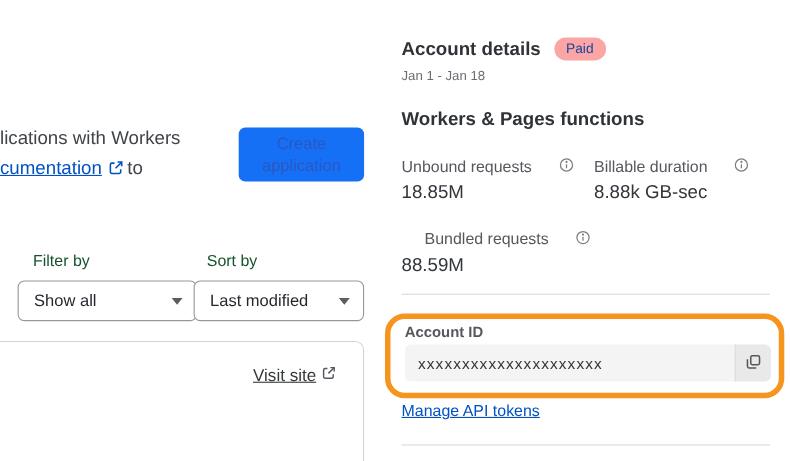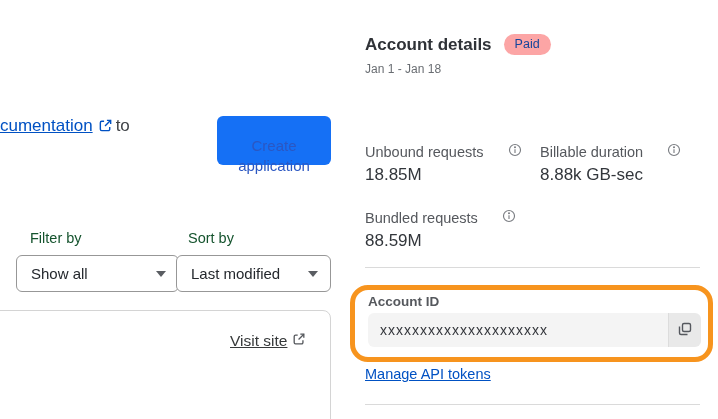--- a/index.html
+++ b/index.html
@@ -13,21 +13,21 @@
   
   .intro { left:0; top:112px; font-size:17px; line-height:27px; color:#3f4247; }
   .intro a.doc-link { color:#0051c3; text-decoration:underline; cursor:pointer; }
   .ext-icon { display:inline-block; vertical-align:-2px; margin:0 3px 0 5px; }
 
   
   .create-btn {
     left:217px; top:116px; width:114px; height:49px;
     background:#1570f5; border:none; border-radius:6px;
     color:#2b57c2; font-size:15px; line-height:20px; text-align:center;
-    font-family:"Liberation Sans", sans-serif; cursor:pointer; padding:20px 6px;
+    font-family:"Liberation Sans", sans-serif; cursor:pointer; padding:4px 6px;
   }
 
   
   .field-label { font-size:14.5px; color:#14532d;margin-left:12px; }
   .dropdown {
     height:37px; background:#fff; border:1px solid #979797; border-radius:6px;
     display:flex; align-items:center; justify-content:space-between;
     padding:0 12px 0 14px; font-size:15px; color:#24282d; cursor:pointer;
   }
   .chevron {
@@ -84,20 +84,21 @@
     left:365px; top:366px; font-size:14.5px; color:#0051c3;
     text-decoration:underline; cursor:pointer;
   }
 </style>
 </head>
 <body>
 
 <div id="screen">
 
   <div class="abs intro">
+    <div>lications with Workers</div>
     <div>
       <a class="doc-link">cumentation</a><span class="ext-icon"><svg width="15" height="15" viewBox="0 0 16 16" fill="none" stroke="#0051c3" stroke-width="1.5">
             <path d="M6.5 3.5H4A1.5 1.5 0 0 0 2.5 5v7A1.5 1.5 0 0 0 4 13.5h7a1.5 1.5 0 0 0 1.5-1.5V9.5"></path>
             <path d="M9.5 2.5h4v4"></path>
             <path d="M13.5 2.5 7.5 8.5"></path>
           </svg></span><span>to</span>
     </div>
   </div>
 
   <button class="abs create-btn">Create application</button>
@@ -122,20 +123,21 @@
           <path d="M9.5 2.5h4v4"></path>
           <path d="M13.5 2.5 7.5 8.5"></path>
         </svg></span>
   </div>
 
   <div class="abs acct-title-row">
     <span class="acct-title">Account details</span>
     <span class="badge">Paid</span>
   </div>
   <div class="abs date-range">Jan 1 - Jan 18</div>
+  <div class="abs section-title">Workers &amp; Pages functions</div>
 
   <div class="abs stat-label" style="left:365px; top:143px;">
     <span>Unbound requests</span>
     <span class="info-icon"><svg width="14" height="14" viewBox="0 0 16 16" fill="none" stroke="#7a7d82" stroke-width="1.3">
           <circle cx="8" cy="8" r="6.3"></circle>
           <line x1="8" y1="7.2" x2="8" y2="11.3"></line>
           <circle cx="8" cy="4.8" r="0.5" fill="#7a7d82"></circle>
         </svg></span>
   </div>
   <div class="abs stat-value" style="left:365px; top:165px;">18.85M</div>
@@ -143,21 +145,21 @@
   <div class="abs stat-label" style="left:540px; top:143px;">
     <span>Billable duration</span>
     <span class="info-icon"><svg width="14" height="14" viewBox="0 0 16 16" fill="none" stroke="#7a7d82" stroke-width="1.3">
           <circle cx="8" cy="8" r="6.3"></circle>
           <line x1="8" y1="7.2" x2="8" y2="11.3"></line>
           <circle cx="8" cy="4.8" r="0.5" fill="#7a7d82"></circle>
         </svg></span>
   </div>
   <div class="abs stat-value" style="left:540px; top:165px;">8.88k GB-sec</div>
 
-  <div class="abs stat-label" style="left:365px; top:209px;">
+  <div class="abs stat-label" style="left:386px; top:209px;">
     <span>Bundled requests</span>
     <span class="info-icon"><svg width="14" height="14" viewBox="0 0 16 16" fill="none" stroke="#7a7d82" stroke-width="1.3">
           <circle cx="8" cy="8" r="6.3"></circle>
           <line x1="8" y1="7.2" x2="8" y2="11.3"></line>
           <circle cx="8" cy="4.8" r="0.5" fill="#7a7d82"></circle>
         </svg></span>
   </div>
   <div class="abs stat-value" style="left:365px; top:231px;">88.59M</div>
 
   <div class="abs divider" style="left:365px; top:267px; width:335px;"></div>

